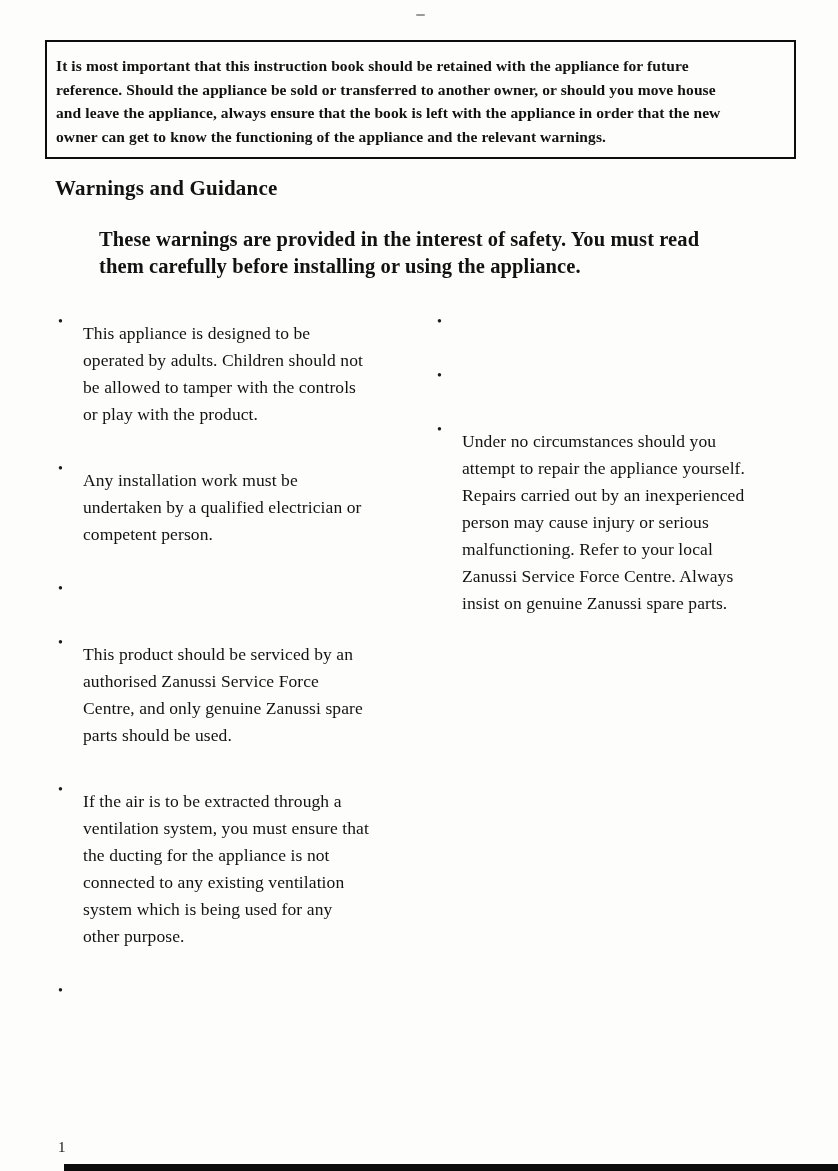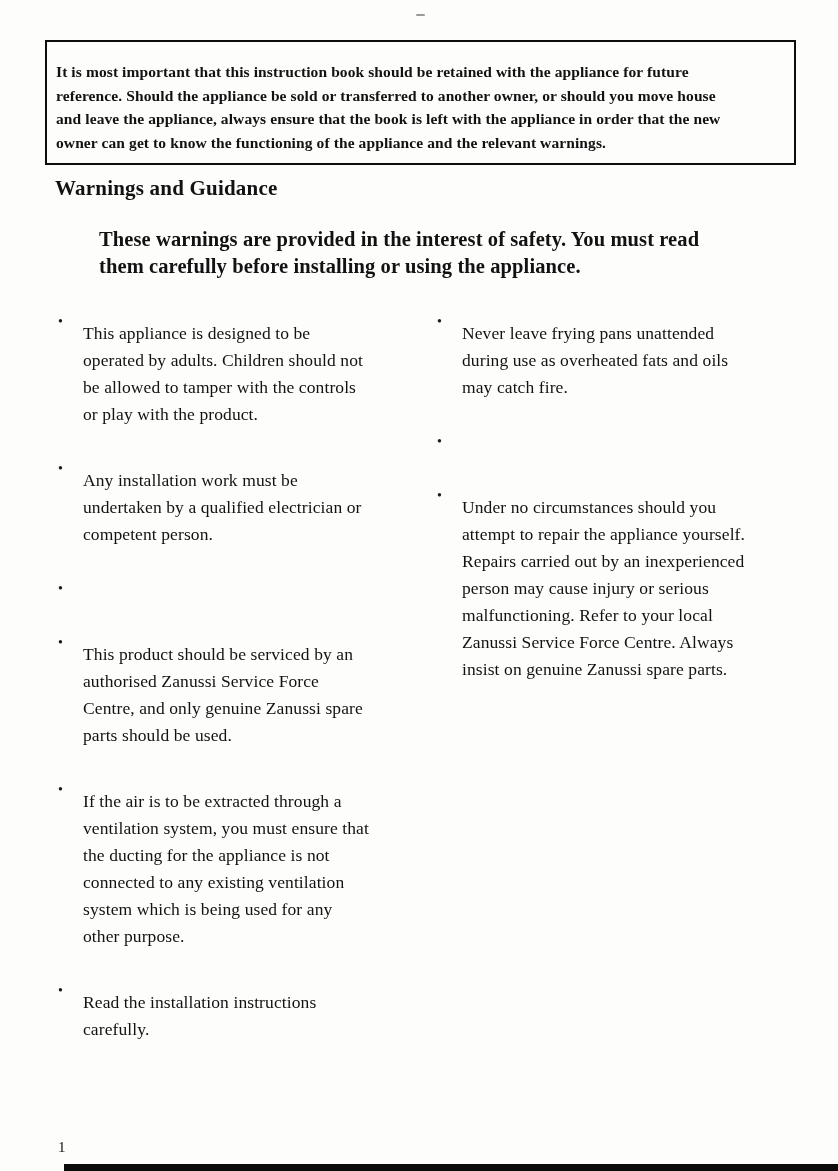--- a/index.html
+++ b/index.html
@@ -22,21 +22,21 @@
     height: 2px;
     background: #9a9a9a;
     border-radius: 1px;
   }
   .notice-box {
     position: absolute;
     top: 40px;
     left: 45px;
     width: 751px;
     border: 2.5px solid #0d0d0d;
-    padding: 18px 9px 9px 9px;
+    padding: 12px 9px 9px 9px;
     background: #fdfdfc;
   }
   .notice-text {
     font-weight: bold;
     font-size: 15.5px;
     line-height: 23.5px;
     white-space: pre-line;
     letter-spacing: 0.1px;
   }
   .section-title {
@@ -151,31 +151,26 @@
         <span class="bullet">•</span>
         <span class="item-text">If the air is to be extracted through a
 ventilation system, you must ensure that
 the ducting for the appliance is not
 connected to any existing ventilation
 system which is being used for any
 other purpose.</span>
       </div>
       <div class="item">
         <span class="bullet">•</span>
-        <span class="item-text">Read the installation instructions
-carefully.</span>
       </div>
     </div>
 
     <div class="col col-right">
       <div class="item">
         <span class="bullet">•</span>
-        <span class="item-text">Never leave frying pans unattended
-during use as overheated fats and oils
-may catch fire.</span>
       </div>
       <div class="item">
         <span class="bullet">•</span>
       </div>
       <div class="item">
         <span class="bullet">•</span>
         <span class="item-text">Under no circumstances should you
 attempt to repair the appliance yourself.
 Repairs carried out by an inexperienced
 person may cause injury or serious

